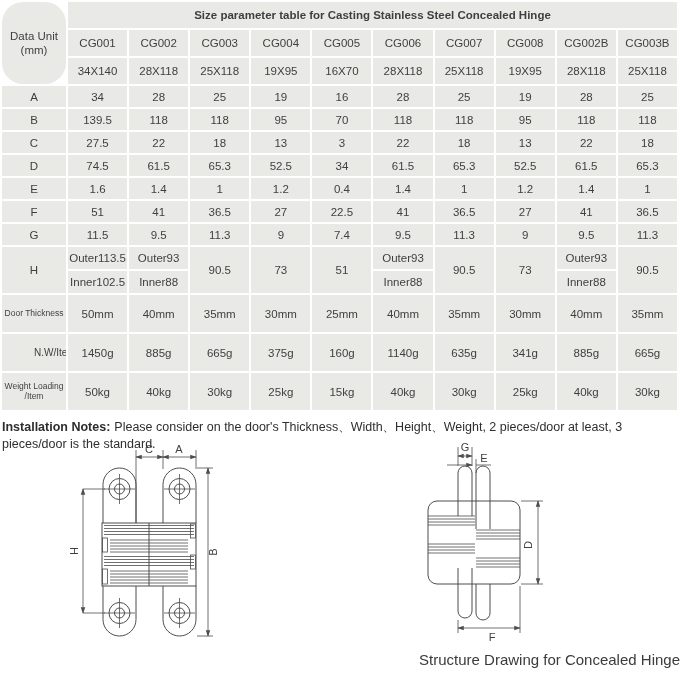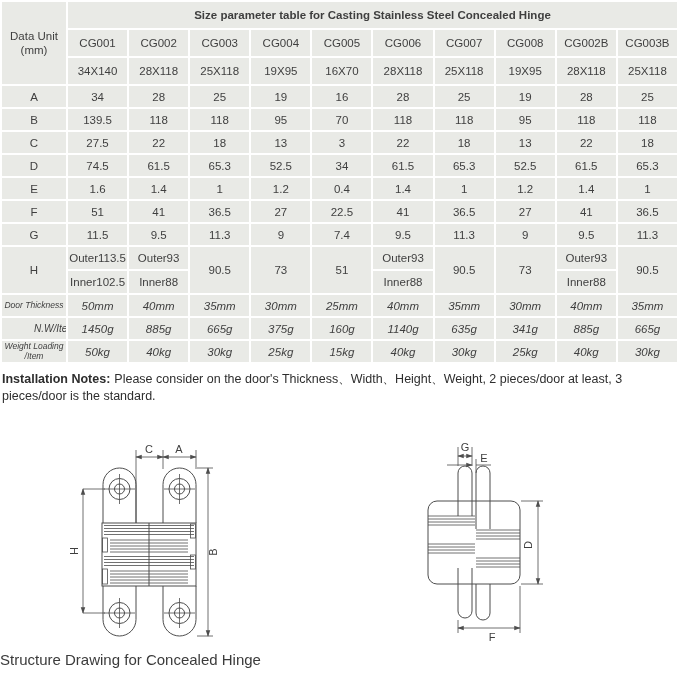--- a/index.html
+++ b/index.html
@@ -11,42 +11,42 @@
   table.spec{
     width:679px;border-collapse:separate;border-spacing:2px;table-layout:fixed;
     margin:0;
   }
   table.spec td{
     text-align:center;vertical-align:middle;font-size:11.5px;color:#3f3f3f;
     background:#e9eae6;padding:0 1px;overflow:hidden;
   }
   td.hdr{background:#dcdfda;margin-left:16px;}
   td.title-cell{font-weight:bold;font-size:13px;color:#2f2f2f;height:26px;}
-  td.corner{font-size:11px;line-height:14px;}
+  td.corner{font-size:11px;line-height:14px;border-radius:21px;}
   tr.hdr-row td{height:26px;}
   tr.data-row td{height:21px;}
   tr.h-sub td{height:22px;}
-  tr.footer-row td{height:21px;font-style:italic;}
+  tr.footer-row td{height:37px;}
   td.rowlabel{font-size:11.5px;}
   td.rowlabel.small{font-size:8.5px;line-height:9.5px;}
   col.c-label{width:64px;}
   
   .notes{
     margin:7px 6px 8px 2px;font-size:12.5px;line-height:17px;color:#2e2e2e;width:668px;
   }
   .notes .nh{font-weight:bold;margin-right:4px;}
   
   .drawing-area{position:absolute;left:0;top:441px;width:680px;height:216px;}
   .drawing-area svg{position:absolute;top:0;}
   svg .ln{stroke:#4d4d4d;stroke-width:1;fill:none;}
   svg .thin{stroke:#4d4d4d;stroke-width:0.8;fill:none;}
   svg .dim{stroke:#4d4d4d;stroke-width:0.8;fill:none;}
   svg text{font-family:"Liberation Sans", sans-serif;font-size:11px;fill:#3f3f3f;}
   .caption{
-    position:absolute;left:0;top:651px;width:680px;text-align:left;
+    position:absolute;left:0;top:651px;width:680px;text-align:right;
     font-size:15px;color:#3b3b3b;
   }
 </style>
 </head>
 <body>
 
 <table class="spec">
   <colgroup>
       <col class="c-label">
       <col>

